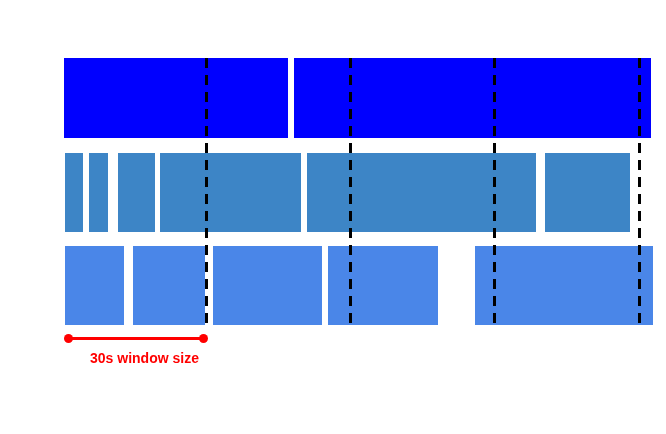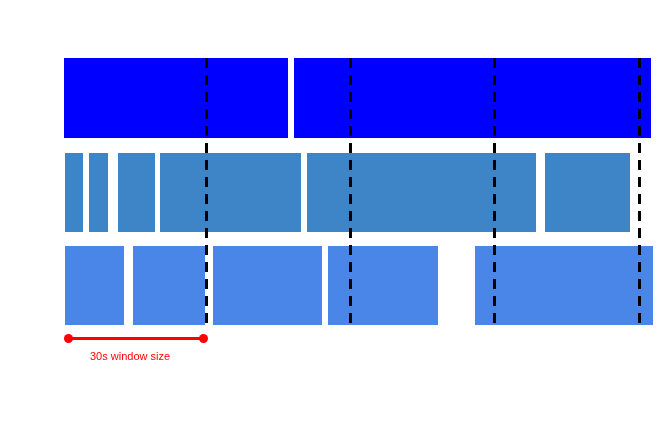--- a/index.html
+++ b/index.html
@@ -19,22 +19,22 @@
   }
   .arrow-line { position: absolute; height: 3px; }
   .arrow-dot {
     position: absolute;
     width: 9px;
     height: 9px;
     border-radius: 50%;
   }
   .size-label {
     position: absolute;
-    font-size: 11px;
-    font-weight: normal;
+    font-size: 14px;
+    font-weight: bold;
     white-space: nowrap;
   }
 </style>
 </head>
 <body>
 
 <div class="canvas">
   <div id="chart-layer">
       <div class="bar" style="left: 64px; top: 58px; width: 224px; height: 80px; background: rgb(0, 0, 255);"></div>
       <div class="bar" style="left: 294px; top: 58px; width: 357px; height: 80px; background: rgb(0, 0, 255);"></div>

